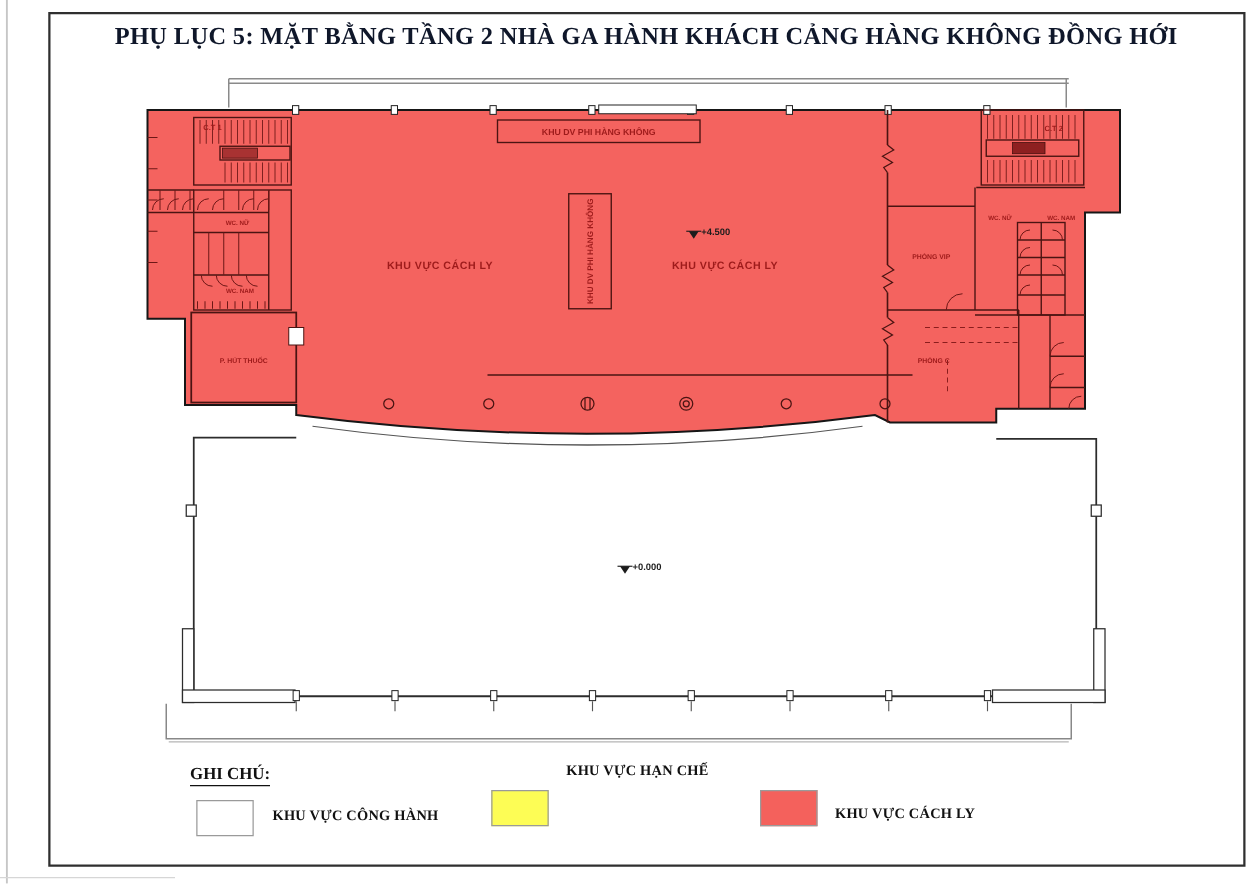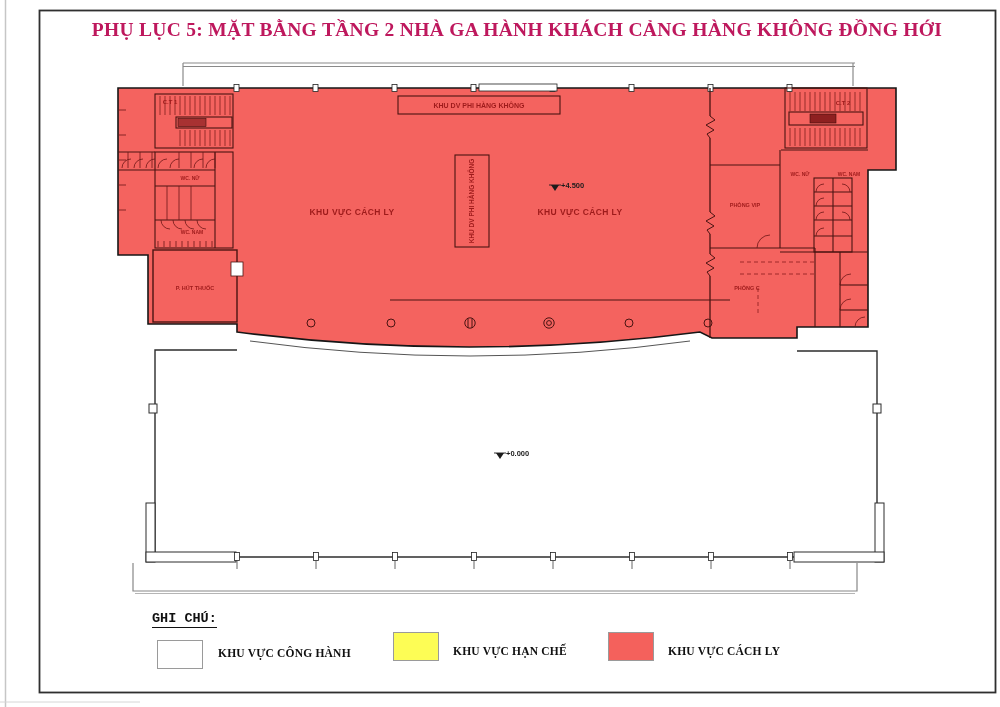--- a/index.html
+++ b/index.html
@@ -1,23 +1,23 @@
 <!DOCTYPE html>
 <html><head>
 <meta charset="utf-8">
 <style>
   html,body{margin:0;padding:0;background:#fff;}
   .page{position:relative;width:1000px;height:707px;background:#ffffff;overflow:hidden;
         font-family:"Liberation Sans",sans-serif;}
   .plan-svg{position:absolute;left:0;top:0;}
   .title{position:absolute;left:40px;right:6px;top:19px;text-align:center;
          font-family:"Liberation Serif",serif;font-weight:bold;font-size:19.5px;
-         letter-spacing:.3px;color:#be185d;white-space:nowrap;}
+         letter-spacing:.3px;color:#0f172a;white-space:nowrap;}
   .legend-heading{position:absolute;left:152px;top:611px;
-         font-family:Liberation Mono, monospace;font-weight:bold;font-size:13.5px;
+         font-family:Liberation Serif, serif;font-weight:bold;font-size:13.5px;
          color:#111;border-bottom:1.6px solid #111;padding-bottom:1px;}
   .swatch{position:absolute;width:46px;height:29px;border:1px solid #9a9a9a;box-sizing:border-box;}
   .legend-label{position:absolute;font-family:"Liberation Serif",serif;font-weight:bold;
          font-size:11.5px;color:#111;letter-spacing:.2px;white-space:nowrap;}
   svg text{font-family:"Liberation Sans",sans-serif;font-weight:bold;}
   .room-label{fill:#9e1b1b;}
   .level-label{fill:#1c1c1c;font-weight:bold;}
 </style>
 </head>
 <body>
@@ -202,18 +202,18 @@
   </svg>
 
   <div class="title">PHỤ LỤC 5: MẶT BẰNG TẦNG 2 NHÀ GA HÀNH KHÁCH CẢNG HÀNG KHÔNG ĐỒNG HỚI</div>
 
   <div class="legend-heading">GHI CHÚ:</div>
 
   <div class="swatch" style="left: 157px; top: 640px; background-color: rgb(255, 255, 255);"></div>
   <div class="legend-label" style="left:218px;top:647px;">KHU VỰC CÔNG HÀNH</div>
 
   <div class="swatch" style="left: 393px; top: 632px; background-color: rgb(253, 253, 85);"></div>
-  <div class="legend-label" style="left:453px;top:645px;">KHU VỰC HẠN CHẾ</div>
+  <div class="legend-label" style="left:453px;top:611px;">KHU VỰC HẠN CHẾ</div>
 
   <div class="swatch" style="left: 608px; top: 632px; background-color: rgb(244, 97, 92);"></div>
   <div class="legend-label" style="left:668px;top:645px;">KHU VỰC CÁCH LY</div>
 
 </div>
 
 </body></html>

